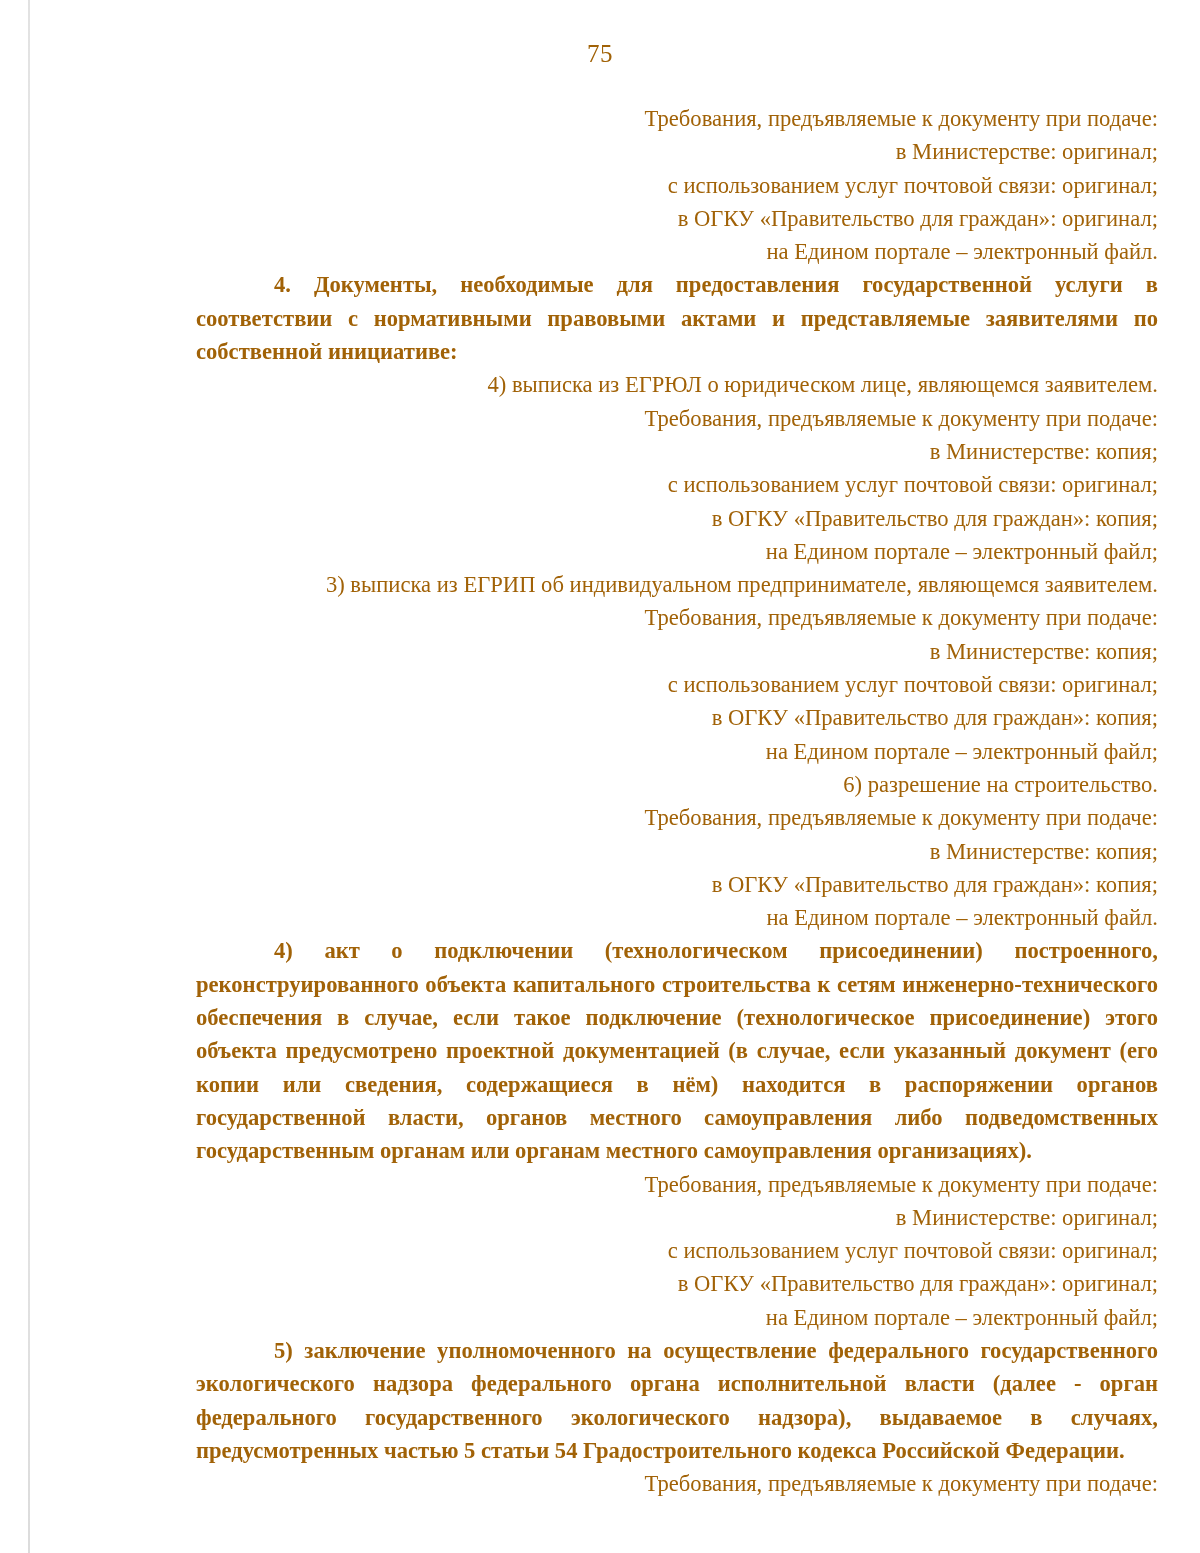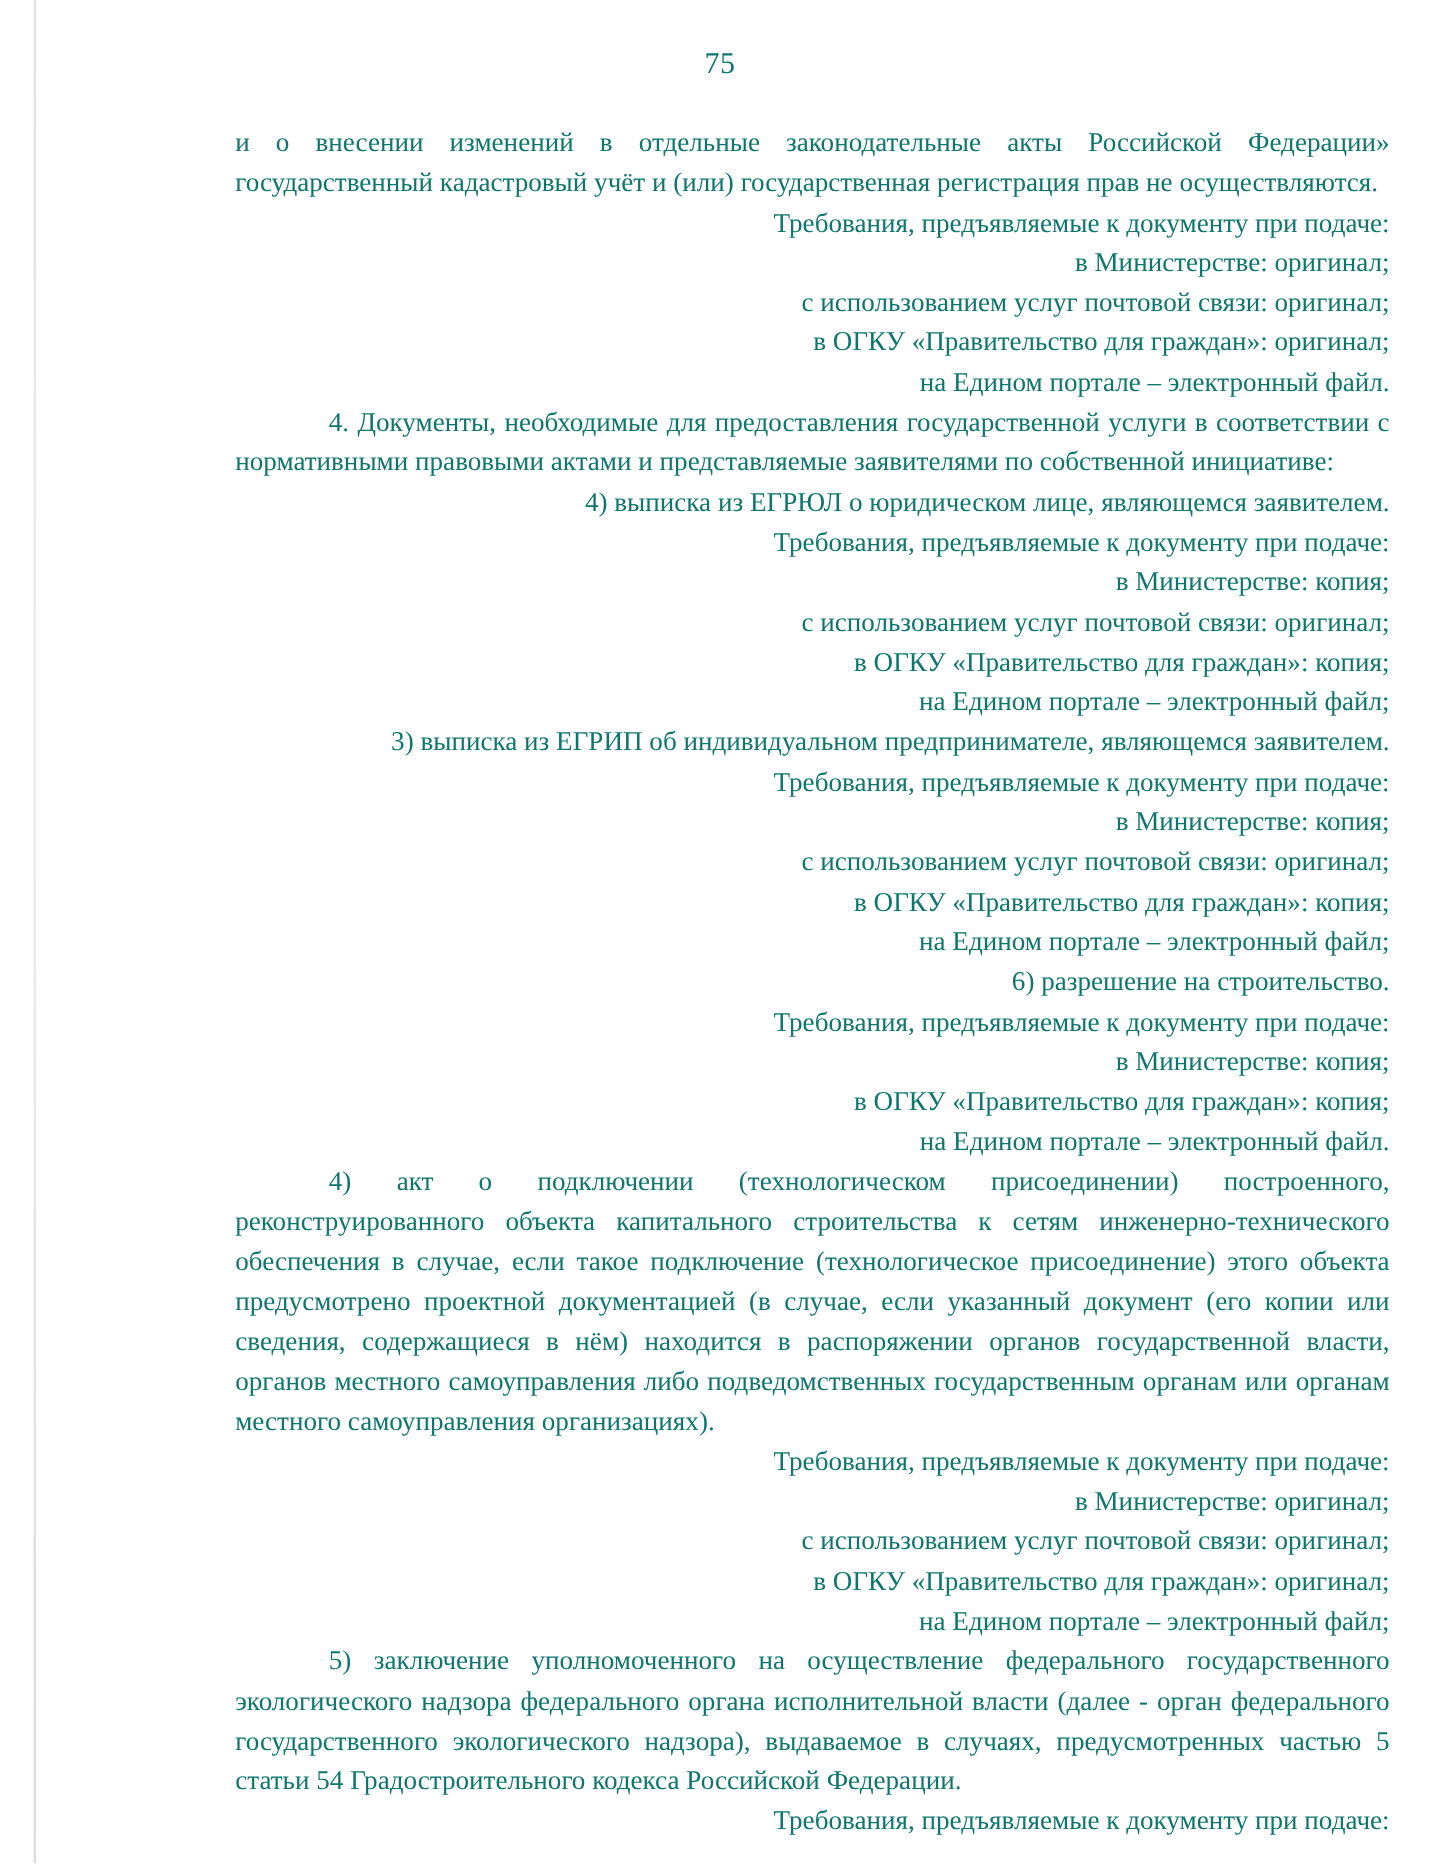--- a/index.html
+++ b/index.html
@@ -8,21 +8,21 @@
     background: #ffffff;
   }
   .page {
     position: relative;
     width: 1200px;
     height: 1553px;
     background: #ffffff;
     margin: 0 auto;
     overflow: hidden;
     font-family: "Liberation Serif", "DejaVu Serif", serif;
-    color: #0f766e;
+    color: #a16207;
   }
   
   .scan-edge {
     position: absolute;
     top: 0;
     left: 28px;
     width: 2px;
     height: 100%;
     background: linear-gradient(to bottom, #d8d8d8, #e8e8e8 40%, #d0d0d0);
     opacity: 0.75;
@@ -48,36 +48,36 @@
   }
   .content p {
     margin: 0;
   }
   .p-just {
     text-align: justify;
     text-align-last: left;
   }
   .ind {
     text-indent: 78px;
+    font-weight: bold;
   }
   .sub {
     text-indent: 78px;
     text-align: right;
   }
 </style>
 </head>
 <body>
 
 <div class="page">
   <div class="scan-edge"></div>
 
   <div class="page-number">75</div>
 
   <div class="content">
-    <p class="p-just">и о внесении изменений в отдельные законодательные акты Российской Федерации» государственный кадастровый учёт и (или) государственная регистрация прав не осуществляются.</p>
     <p class="sub">Требования, предъявляемые к документу при подаче:</p>
     <p class="sub">в Министерстве: оригинал;</p>
     <p class="sub">с использованием услуг почтовой связи: оригинал;</p>
     <p class="sub">в ОГКУ «Правительство для граждан»: оригинал;</p>
     <p class="sub">на Едином портале – электронный файл.</p>
     <p class="p-just ind">4. Документы, необходимые для предоставления государственной услуги в соответствии с нормативными правовыми актами и представляемые заявителями по собственной инициативе:</p>
     <p class="sub">4) выписка из ЕГРЮЛ о юридическом лице, являющемся заявителем.</p>
     <p class="sub">Требования, предъявляемые к документу при подаче:</p>
     <p class="sub">в Министерстве: копия;</p>
     <p class="sub">с использованием услуг почтовой связи: оригинал;</p>

